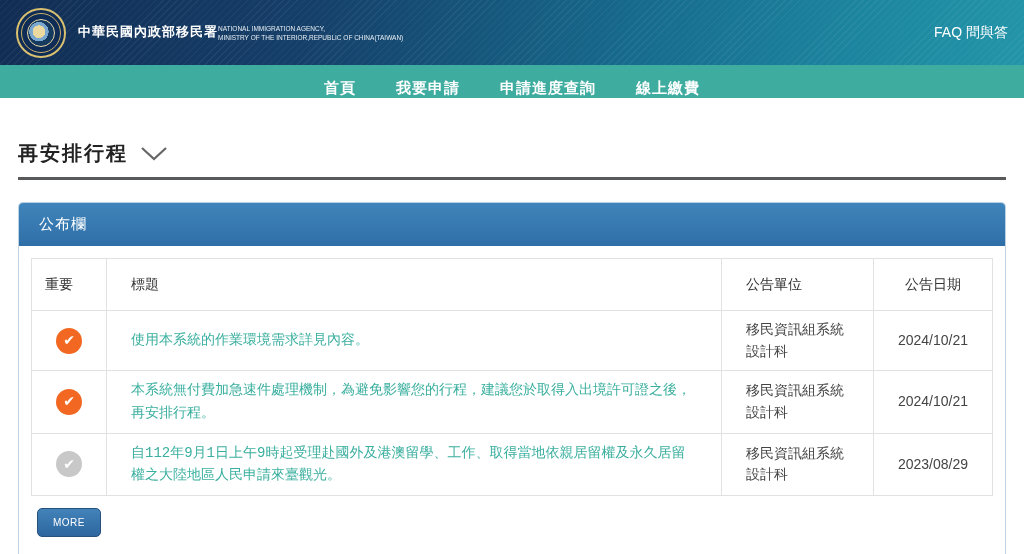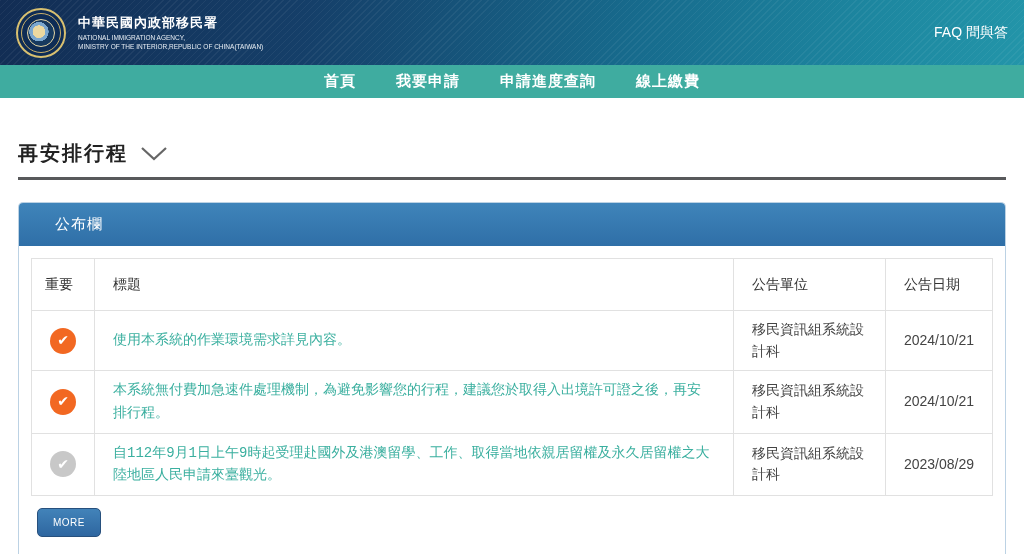--- a/index.html
+++ b/index.html
@@ -16,52 +16,52 @@
     background:repeating-linear-gradient(135deg,rgba(255,255,255,.05) 0 1px,transparent 1px 5px);
   }
   .logo { position:relative; width:50px; height:50px; border-radius:50%; flex:0 0 auto;
     background:#0e2c55; border:2px solid #d8c070; margin-right:12px; z-index:1; }
   .logo::before { content:""; position:absolute; inset:3px; border-radius:50%;
     border:1px solid #c9b06a; }
   .logo::after { content:""; position:absolute; inset:9px; border-radius:50%;
     background:radial-gradient(circle at 42% 45%, #ecd9a0 0 30%, #7aa7cf 31% 46%, #16395f 47%);
     border:1px solid #e7d7a5; }
   .header-text { position:relative; z-index:1; color:#fff; }
-  .agency-row { display:flex; align-items:flex-start; gap:0;flex-direction:column; }
+  .agency-row { display:flex; align-items:flex-start; gap:0; }
   .agency-zh { font-size:13px; font-weight:bold; letter-spacing:1px; }
   .agency-en { font-size:6.5px; line-height:1.25; color:#e8eef4; padding-top:2px; }
   .system-title { font-size:23px; font-weight:bold; letter-spacing:2px; margin-top:1px; }
   .faq-link { position:absolute; top:24px; right:16px; color:#fff; font-size:14px;
     text-decoration:none; z-index:1; cursor:pointer; }
 
   
   .nav-bar { height:33px; background:#3faca0; display:flex; justify-content:center;
-    align-items:center; gap:40px; }
+    align-items:flex-end; gap:40px; }
   .nav-item { color:#fff; font-size:15px; font-weight:bold; text-decoration:none;
     letter-spacing:1px; cursor:pointer; }
 
   
   .content { padding:0 18px; }
   .page-title-row { margin-top:42px; display:flex; align-items:center; gap:12px; }
   .page-title { font-size:20px; font-weight:bold; color:#222; letter-spacing:2px; }
   .chevron { cursor:pointer; display:inline-flex; }
   .title-rule { height:3px; background:#58595b; border:none; margin:10px 0 22px; }
 
   
   .panel { border:1px solid #bcd2e4; border-bottom:3px solid #4e94cc; border-radius:5px; }
   .panel-header { background:linear-gradient(#3f84ba,#2f6fa7); color:#fff; font-size:15px;
-    letter-spacing:1px; padding:12px 36px; border-radius:4px 4px 0 0; }
+    letter-spacing:1px; padding:12px 20px; border-radius:4px 4px 0 0; }
   .panel-body { padding:12px; }
   table { width:100%; border-collapse:collapse; font-size:14px; color:#444; }
-  th, td { border:1px solid #e1e1e1; padding:8px 18px; vertical-align:middle;
+  th, td { border:1px solid #e1e1e1; padding:8px 24px; vertical-align:middle;
     line-height:1.55; text-align:left; }
   th { font-weight:400; color:#333; height:52px; vertical-align:middle; }
   .col-important { width:42px; padding:8px 13px;margin-top:22px; }
   .col-unit  { width:152px; }
-  .col-date  { width:90px; white-space:nowrap; }
+  .col-date  { width:90px; white-space:nowrap;text-align:center; }
   tbody td { height:54px; }
   .check-badge { display:inline-flex; width:26px; height:26px; border-radius:50%;
     align-items:center; justify-content:center; color:#fff; font-size:14px;
     font-weight:bold; background:#f26822; }
   .check-badge.muted { background:#c8c8c8; }
   .row-link { color:#3aaf9f; text-decoration:none; cursor:pointer;font-family:Liberation Mono, monospace; }
   .panel-footer { padding:12px 6px 16px; }
   .more-button { background:linear-gradient(#4283b9,#2e66a0); border:1px solid #27507d;
     color:#fff; font-size:10px; padding:8px 15px; border-radius:5px; cursor:pointer;
     font-family:inherit; letter-spacing:.5px; }

